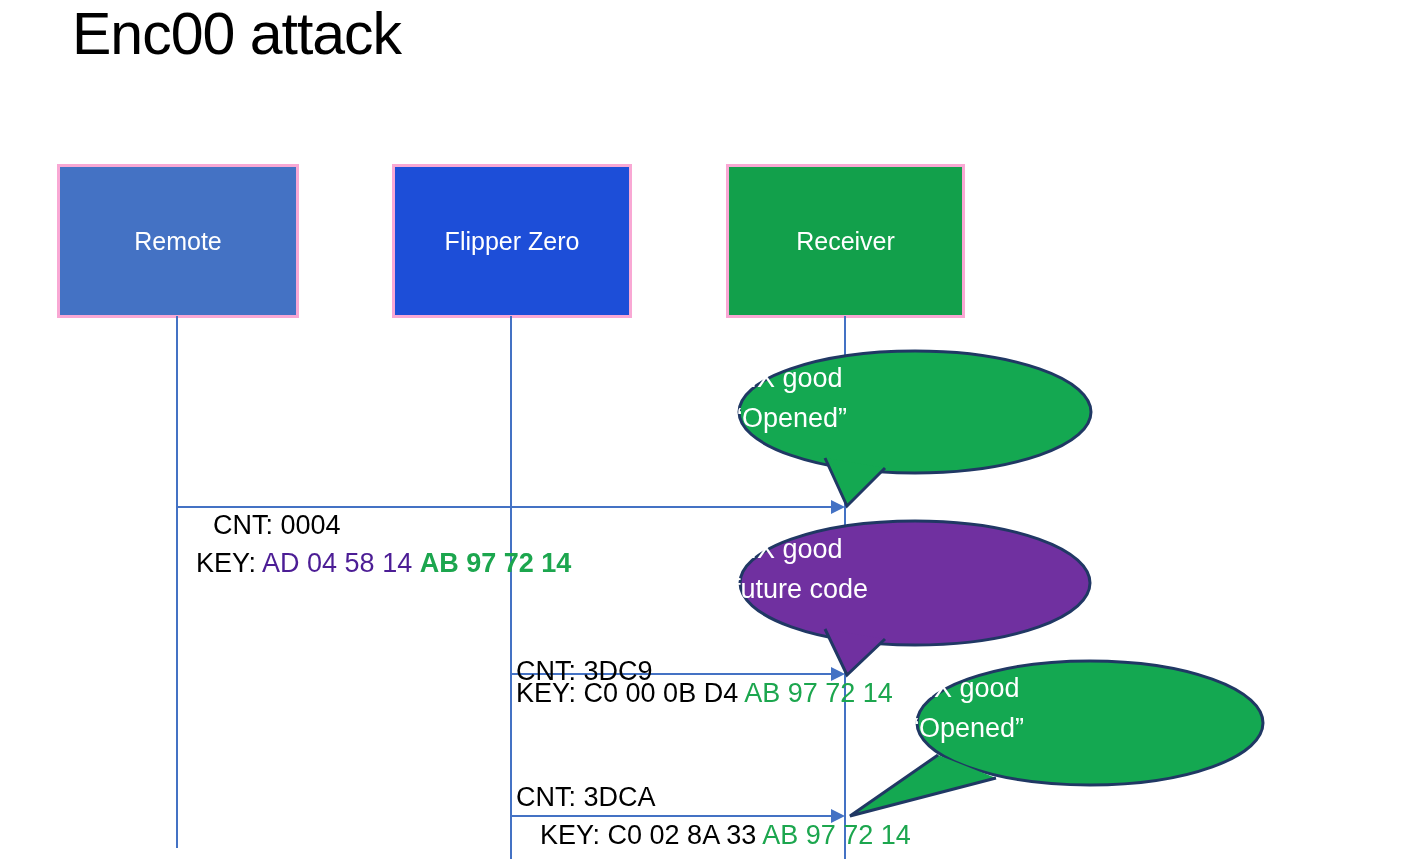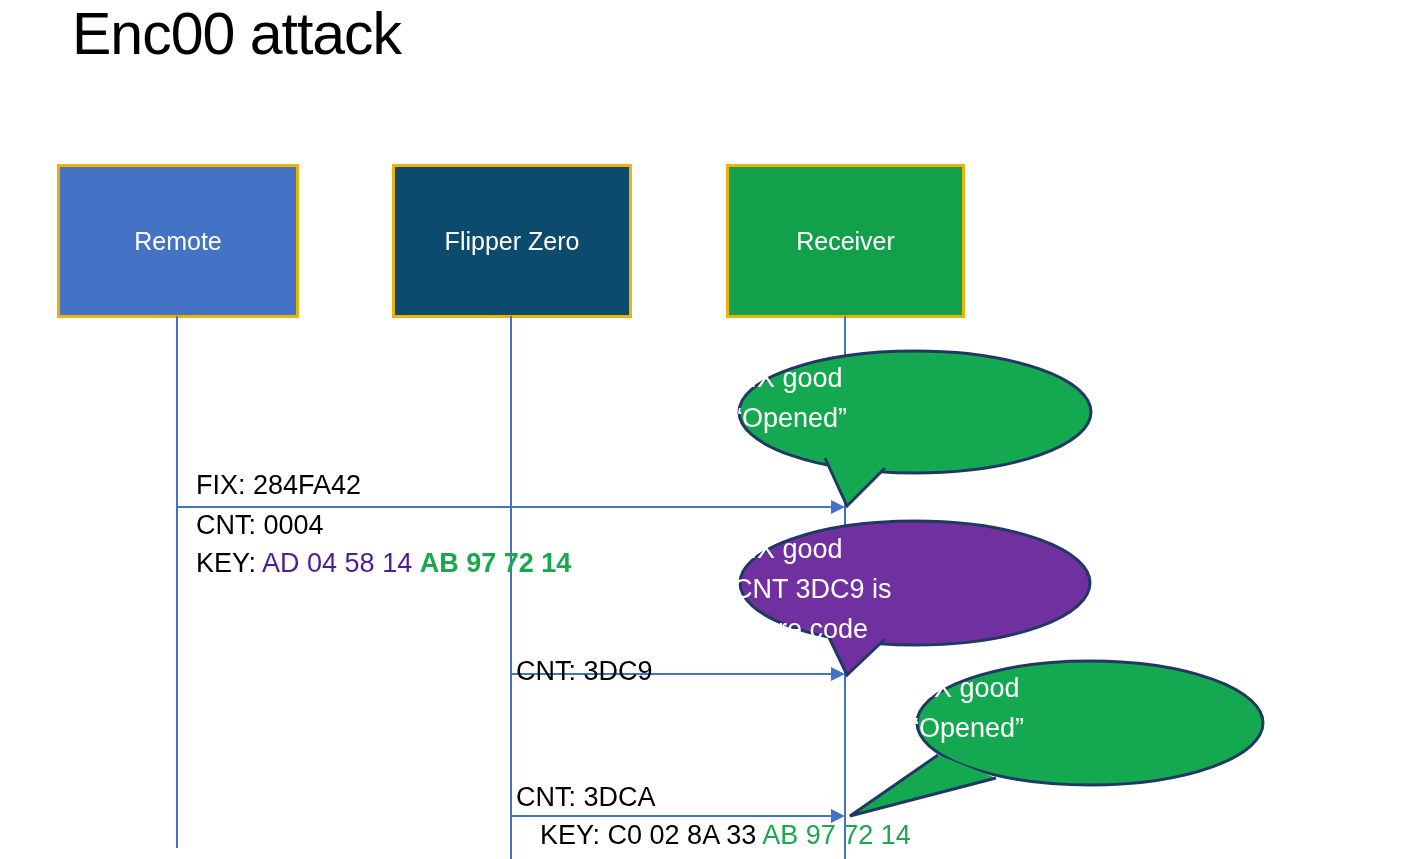--- a/index.html
+++ b/index.html
@@ -7,26 +7,26 @@
     position:relative; width:1408px; height:859px; background:#ffffff;
     font-family:"Liberation Sans", sans-serif; overflow:hidden;
   }
   .slide-title {
     position:absolute; left:72px; top:0px;
     font-size:59px; font-weight:300; color:#000; letter-spacing:-1px;
   }
   
   .actor {
     position:absolute; top:164px; height:148px;
-    border:3px solid #eab308;
+    border:3px solid #f9a8d4;
     display:flex; align-items:center; justify-content:center;
     color:#fff; font-size:25px;
   }
   .actor-remote   { left:57px;  width:236px; background:#4472C4; }
-  .actor-flipper  { left:392px; width:234px; background:#0c4a6e; }
+  .actor-flipper  { left:392px; width:234px; background:#1d4ed8; }
   .actor-receiver { left:726px; width:233px; background:#12A04B; }
   
   .lifeline { position:absolute; width:2px; background:#4472C4; top:316px; }
   .ll-remote   { left:176px; height:532px; }
   .ll-flipper  { left:510px; height:543px; }
   .ll-receiver { left:844px; height:543px; }
   
   .msg-line { position:absolute; height:2px; background:#4472C4; }
   .msg-line-1 { left:177px; top:506px; width:656px; }
   .msg-line-2 { left:511px; top:673px; width:322px; }
@@ -35,21 +35,21 @@
     position:absolute; width:0; height:0; border-style:solid;
     border-width:7px 0 7px 14px;
     border-color:transparent transparent transparent #4472C4;
   }
   .head-1 { left:831px; top:500px; }
   .head-2 { left:831px; top:667px; }
   .head-3 { left:831px; top:809px; }
   
   .msg-text { position:absolute; font-size:27px; color:#000; white-space:nowrap; }
   .t-fix1 { left:196px; top:470px; }
-  .t-cnt1 { left:196px; top:510px; }
+  .t-cnt1 { left:213px; top:510px; }
   .t-key1 { left:196px; top:548px; }
   .t-cnt2 { left:516px; top:640px;margin-top:16px; }
   .t-key2 { left:516px; top:678px; }
   .t-cnt3 { left:516px; top:782px; }
   .t-key3 { left:540px; top:820px; }
   .key-red   { color:#4c1d95; }
   .key-green { color:#1CA64E; }
   .key-green-bold { color:#1CA64E; font-weight:bold; }
   
   .bubble { position:absolute; }
@@ -86,29 +86,33 @@
   <div class="lifeline ll-flipper"></div>
   <div class="lifeline ll-receiver"></div>
 
   <div class="msg-line msg-line-1"></div>
   <div class="arrow-head head-1"></div>
   <div class="msg-line msg-line-2"></div>
   <div class="arrow-head head-2"></div>
   <div class="msg-line msg-line-3"></div>
   <div class="arrow-head head-3"></div>
 
-  <div class="msg-text t-fix1">FIX: 284FA42</div>
   <div class="msg-text t-cnt1">CNT: 0004</div>
   <div class="msg-text t-key1">
     <span>KEY:</span>
     <span class="key-red">AD 04 58 14</span>
     <span class="key-green-bold">AB 97 72 14</span>
   </div>
 
   <div class="msg-text t-cnt2">CNT: 3DC9</div>
+  <div class="msg-text t-key2">
+    <span>KEY:</span>
+    <span>C0 00 0B D4</span>
+    <span class="key-green">AB 97 72 14</span>
+  </div>
 
   <div class="msg-text t-cnt3">CNT: 3DCA</div>
   <div class="msg-text t-key3">
     <span>KEY:</span>
     <span>C0 02 8A 33</span>
     <span class="key-green">AB 97 72 14</span>
   </div>
 
   <div class="bubble bubble-1">
     <svg width="364" height="162" viewBox="0 0 364 162">
@@ -121,21 +125,20 @@
     </div>
   </div>
 
   <div class="bubble bubble-2">
     <svg width="364" height="162" viewBox="0 0 364 162">
       <ellipse cx="182" cy="66" rx="175" ry="62" stroke-width="3" stroke="#203864" fill="#7030A0"></ellipse>
       <path d="M 92 112 L 114 158 L 152 122" stroke-width="3" stroke="#203864" fill="#7030A0"></path>
     </svg>
     <div class="bubble-text bt-2">
       <div>FIX good</div>
-      <div>CNT 3DC9 is</div>
       <div>future code</div>
     </div>
   </div>
 
   <div class="bubble bubble-3">
     <svg width="430" height="164" viewBox="0 0 430 164">
       <ellipse cx="252" cy="65" rx="173" ry="62" stroke-width="3" stroke="#203864" fill="#14A851"></ellipse>
       <path d="M 100 97 L 12 158 L 158 120" stroke-width="3" stroke="#203864" fill="#14A851"></path>
     </svg>
     <div class="bubble-text bt-3">

